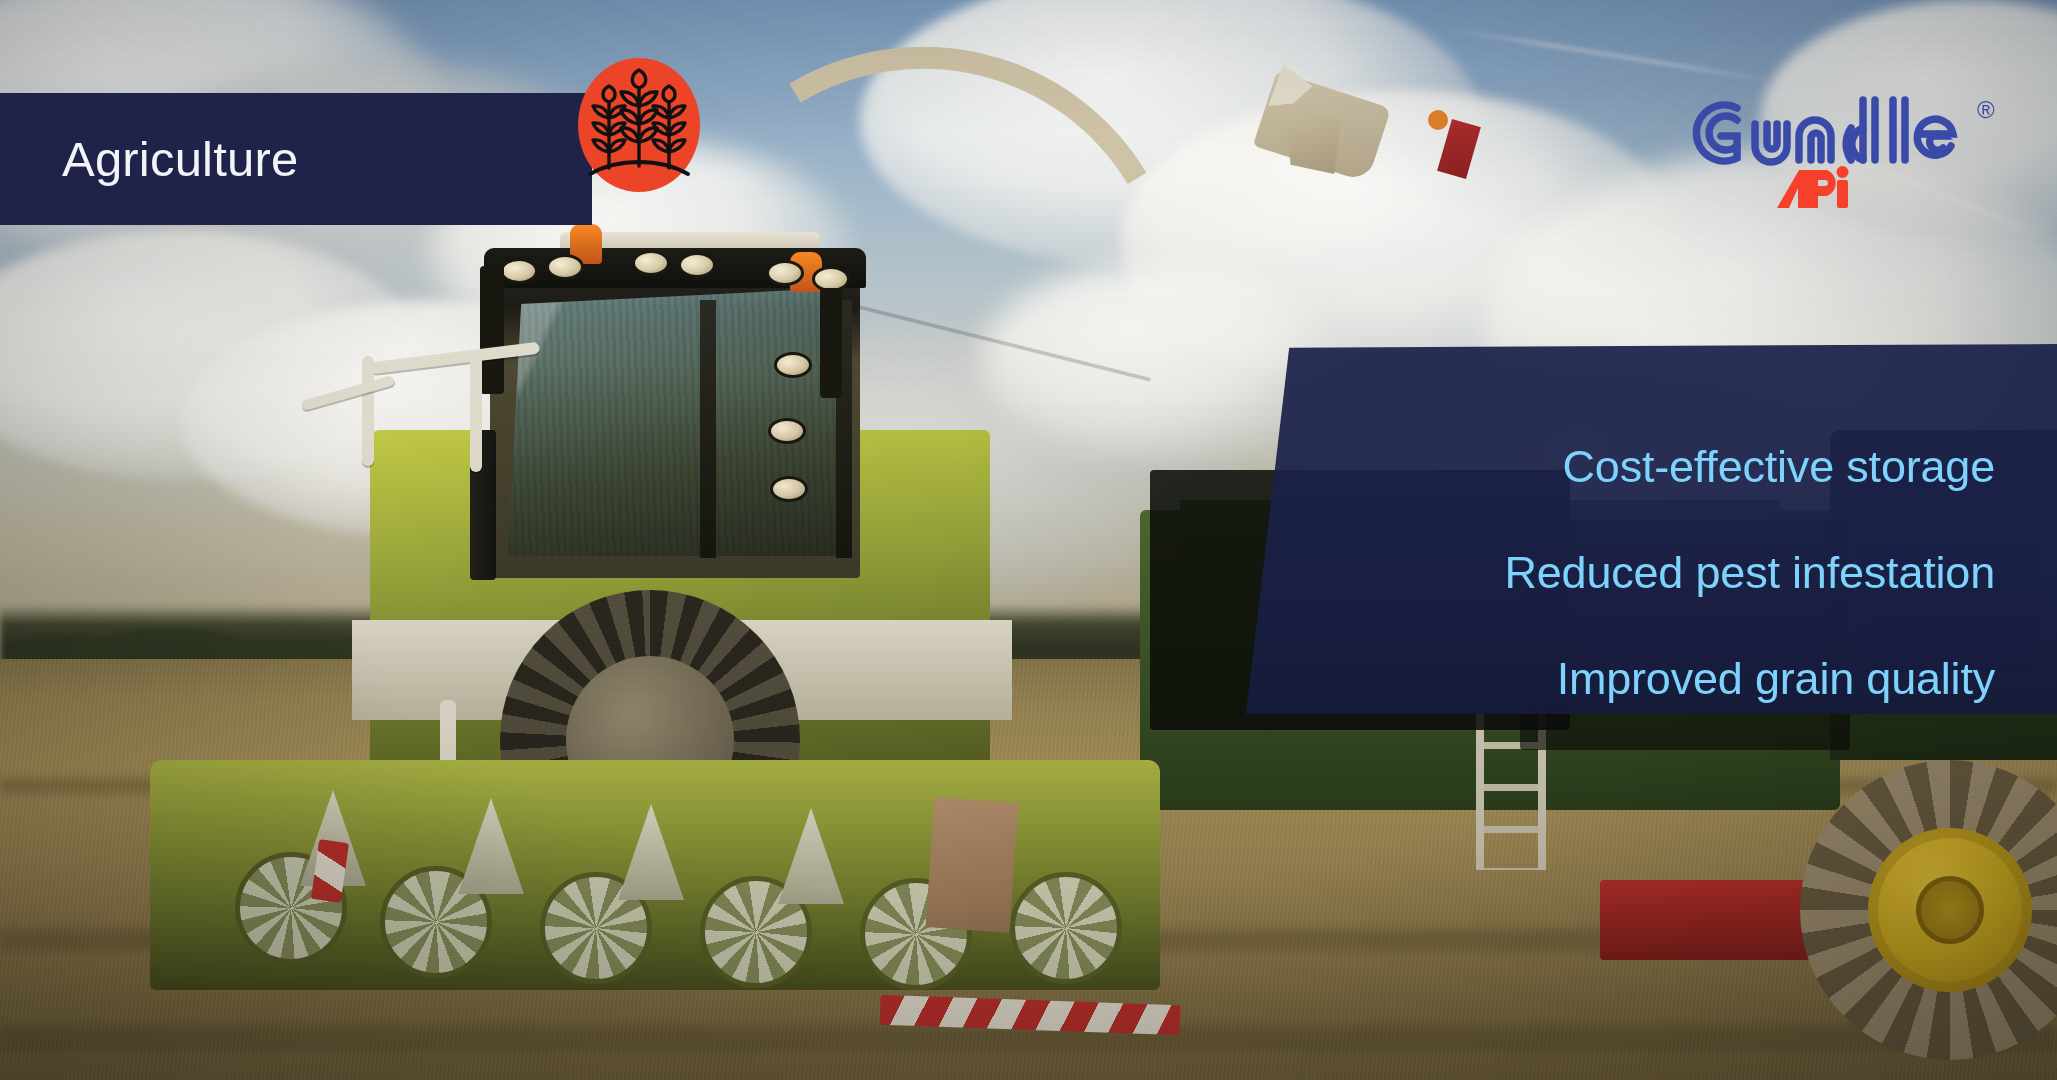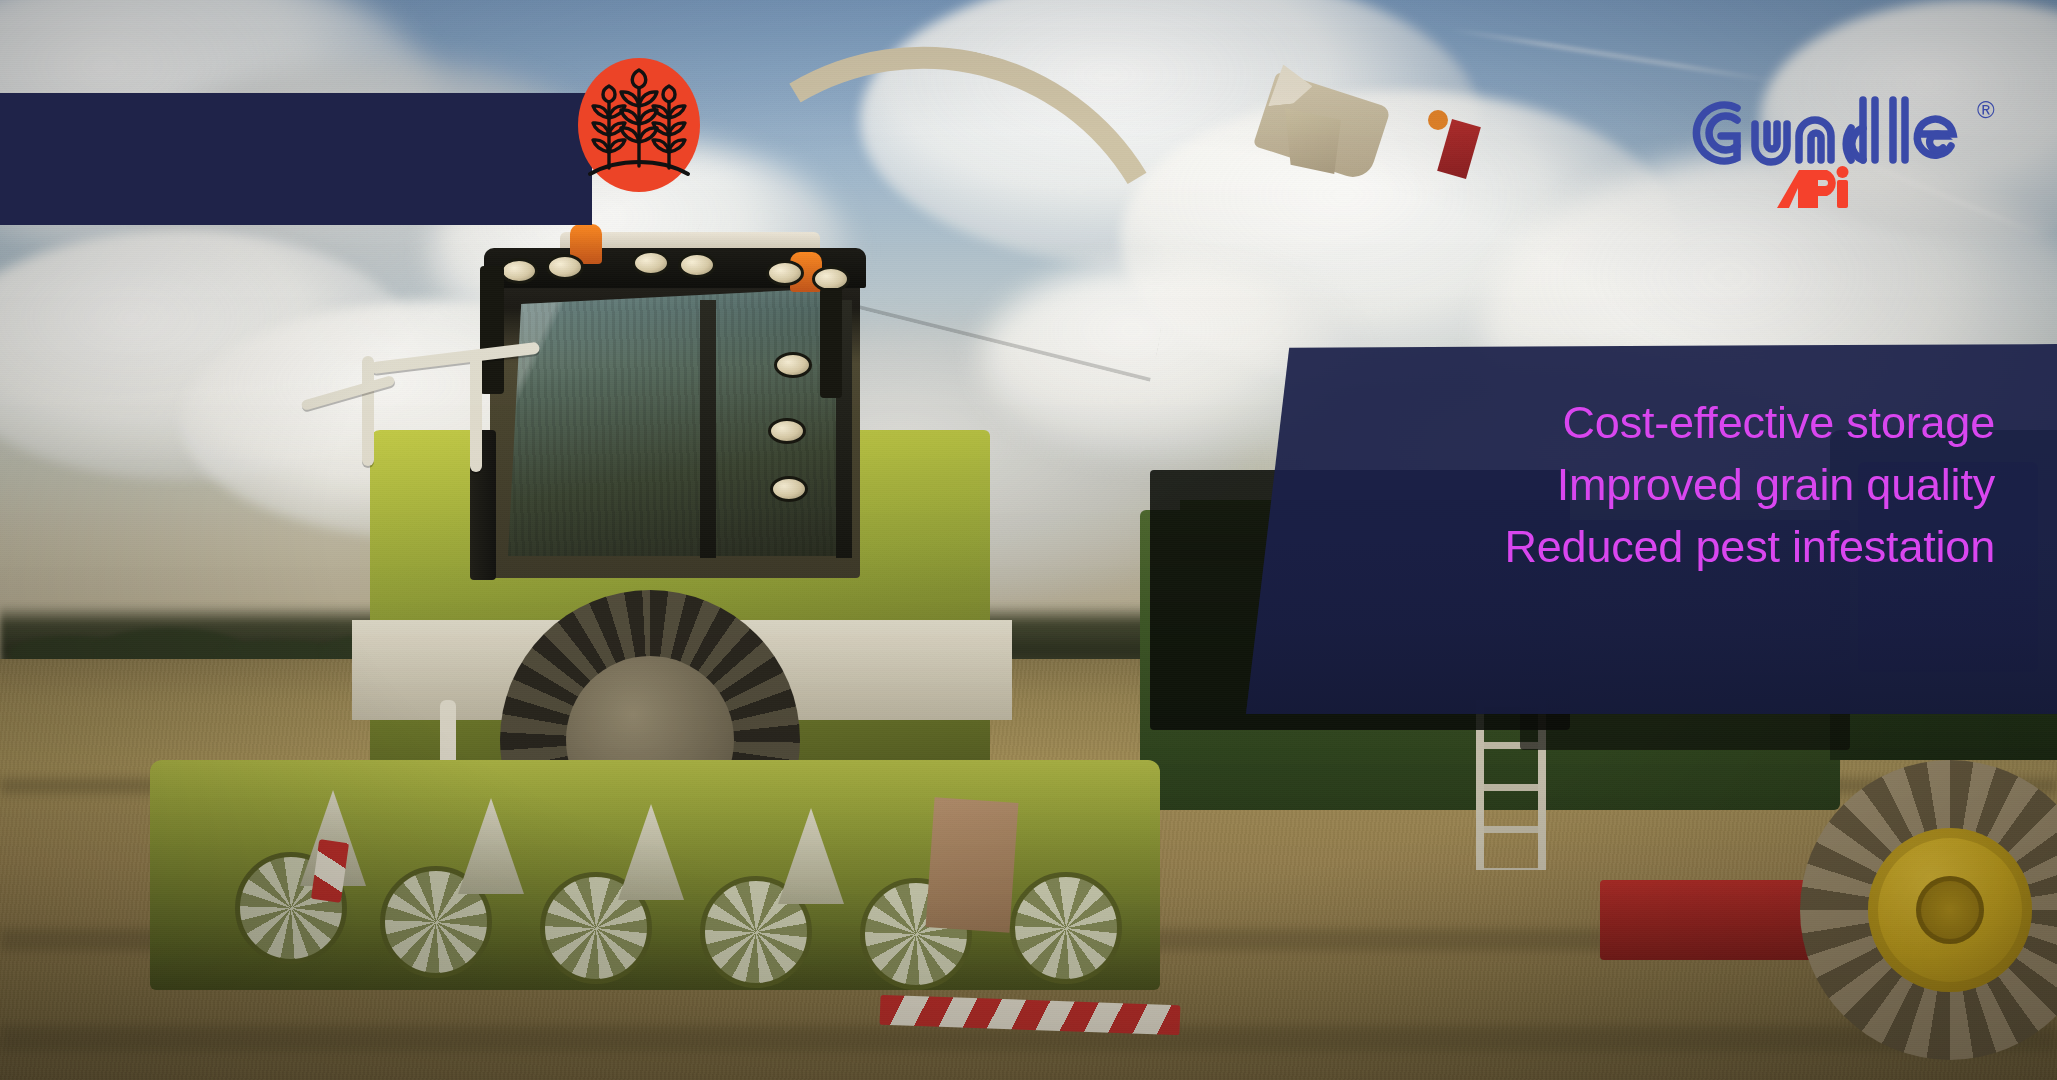--- a/index.html
+++ b/index.html
@@ -397,24 +397,25 @@
     position:absolute;
     right:62px; top:392px;
     width:720px;
     text-align:right;
     z-index:10;
   }
   .bullet {
     display:block;
     font-size:45px;
     line-height:62px;
-    color:#d946ef;
+    color:#7dd3fc;
     font-weight:400;
     white-space:nowrap;
     letter-spacing:-.2px;
+    margin-top:44px;
   }
 
   
   .headline {
     position:absolute;
     left:50px; top:514px;
     z-index:10;
   }
   .headline-text {
     display:block;
@@ -549,20 +550,21 @@
     <div class="redstripe" style="left:880px; top:1000px; width:300px; transform:rotate(2deg);"></div>
     <div class="redstripe" style="left:300px; top:856px; width:60px; transform:rotate(-82deg);"></div>
     <div class="cardboard"></div>
 
     <div class="grade"></div>
     <div class="vignette"></div>
     <div class="grain"></div>
   </div>
 
   <div class="catbar"></div>
+  <div class="cat-label">Agriculture</div>
 
   <div class="wheat-badge">
     <svg viewBox="0 0 122 134" xmlns="http://www.w3.org/2000/svg" aria-hidden="true">
       <ellipse cx="61" cy="67" rx="61" ry="67" fill="#ec4427"></ellipse>
       <g fill="none" stroke="#111111" stroke-width="3.4" stroke-linecap="round" stroke-linejoin="round">
 
         <path d="M61 108 V 30"></path>
         <path d="M61 30 c -9 -3 -9 -13 0 -18 c 9 5 9 15 0 18 z"></path>
         <path d="M61 48 c -11 -2 -16 -7 -18 -14 c 9 -1 16 4 18 14 z"></path>
         <path d="M61 48 c 11 -2 16 -7 18 -14 c -9 -1 -16 4 -18 14 z"></path>
@@ -627,21 +629,21 @@
         <circle cx="161.5" cy="88" r="6"></circle>
       </g>
     </svg>
   </div>
 
   <div class="panel"></div>
   <div class="panel-fade"></div>
 
   <div class="bullets">
     <span class="bullet">Cost-effective storage</span>
+    <span class="bullet">Reduced pest infestation</span>
     <span class="bullet">Improved grain quality</span>
-    <span class="bullet">Reduced pest infestation</span>
   </div>
 
 
   <div class="subline">
   </div>
 
 </div>
 
 </body></html>

